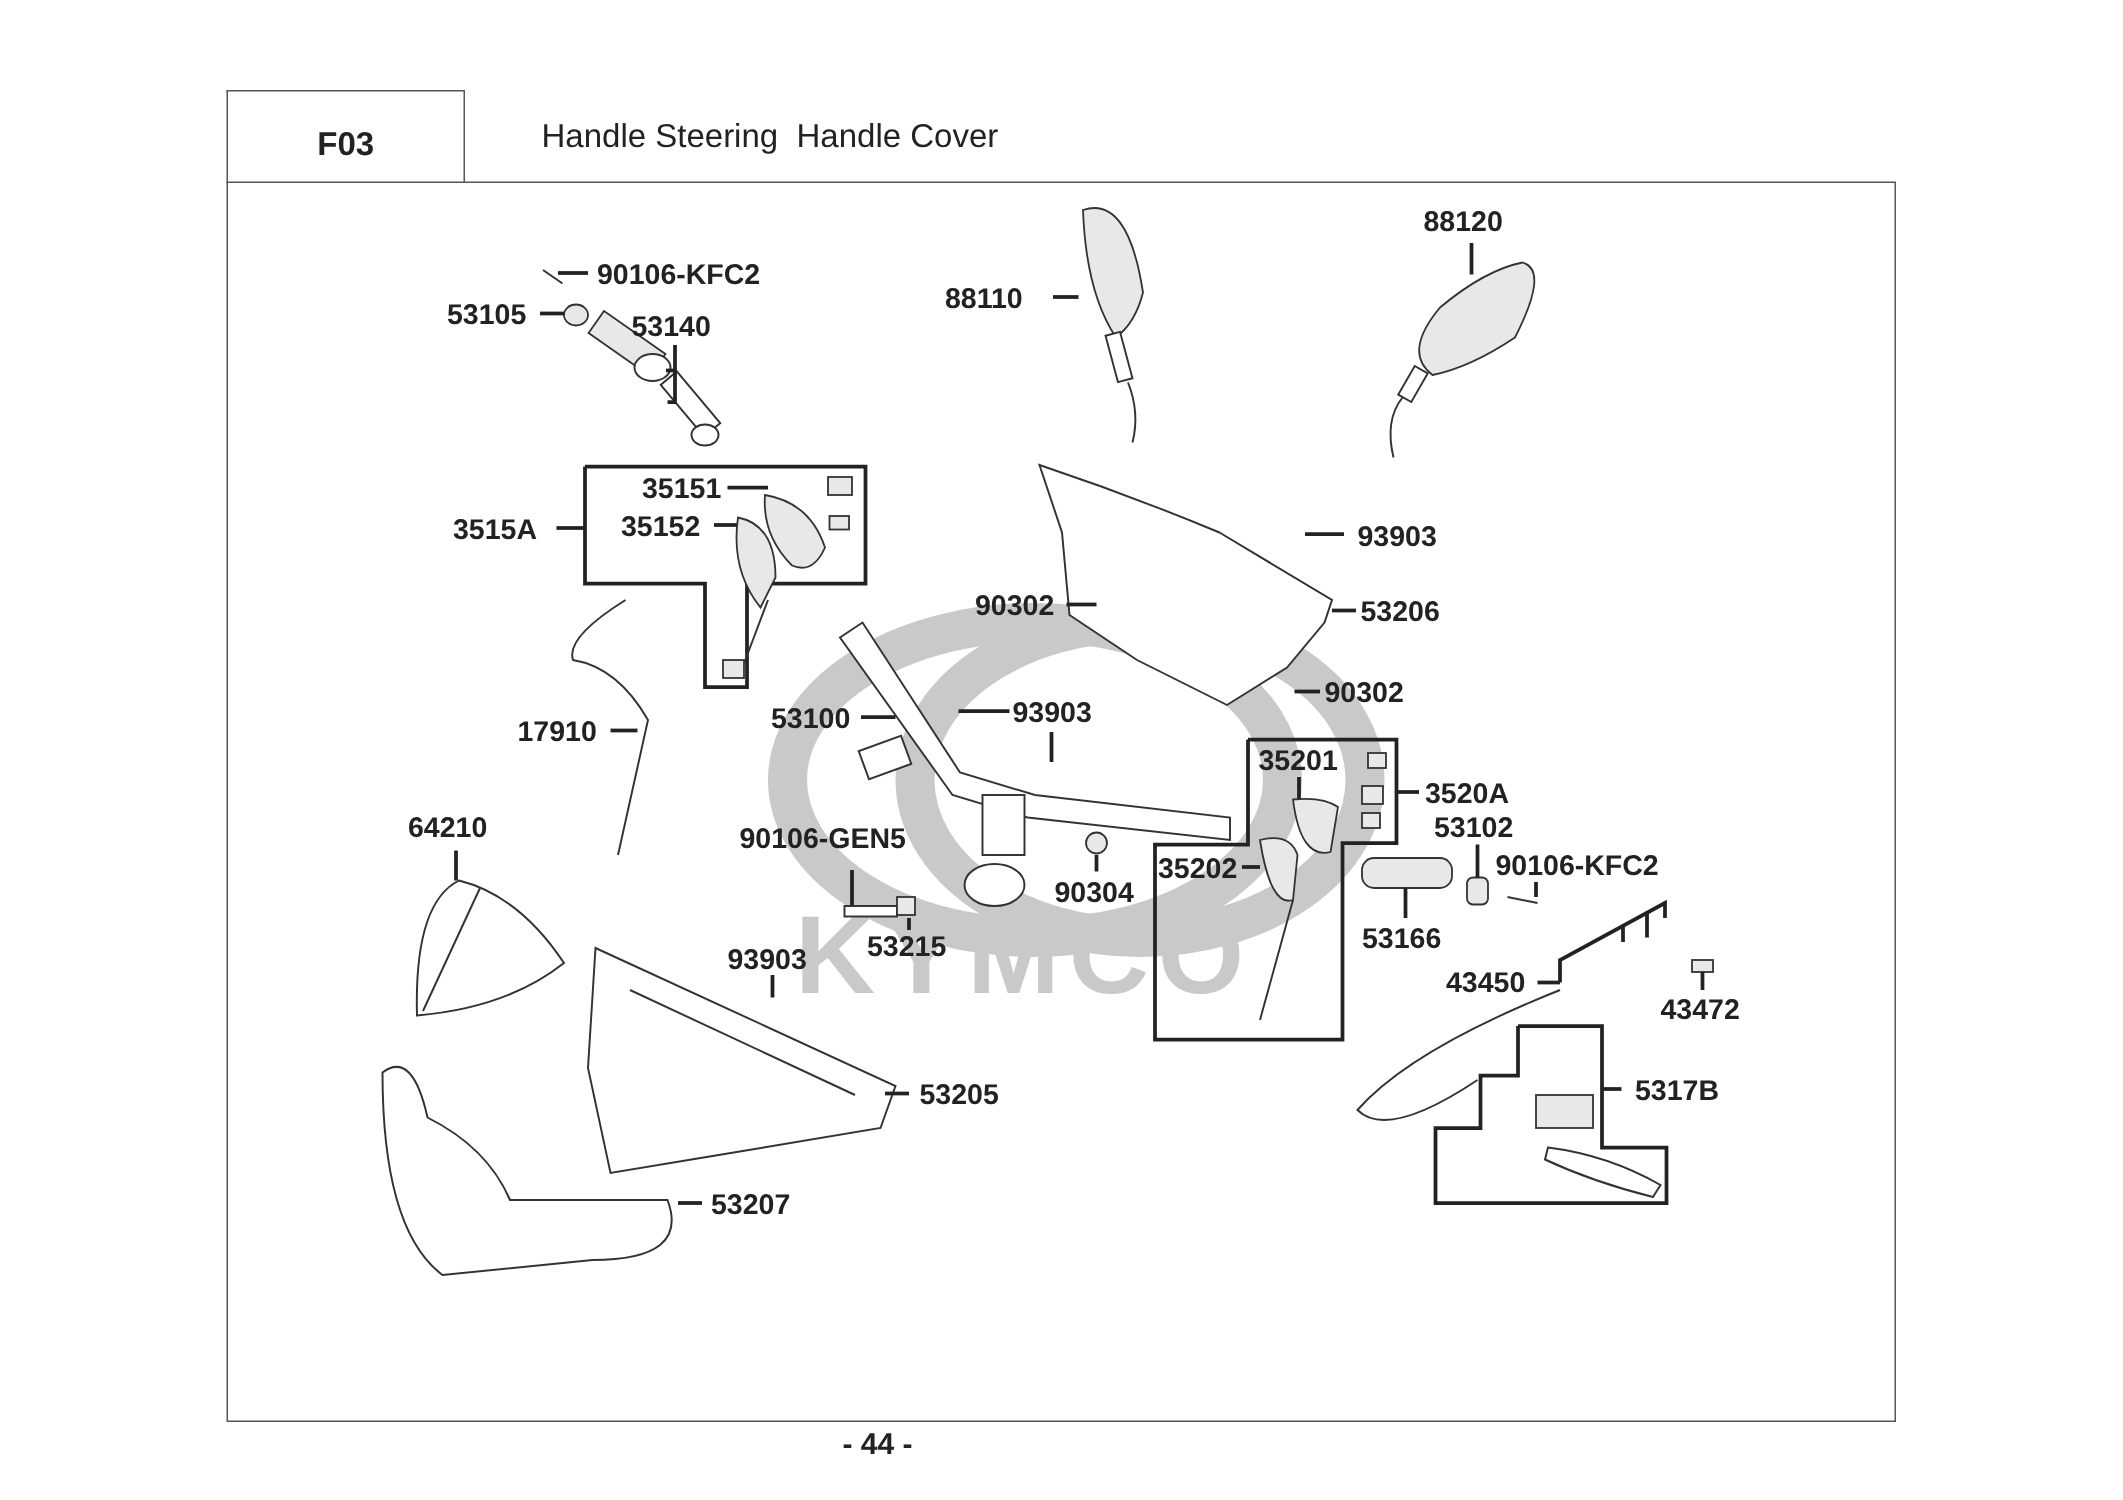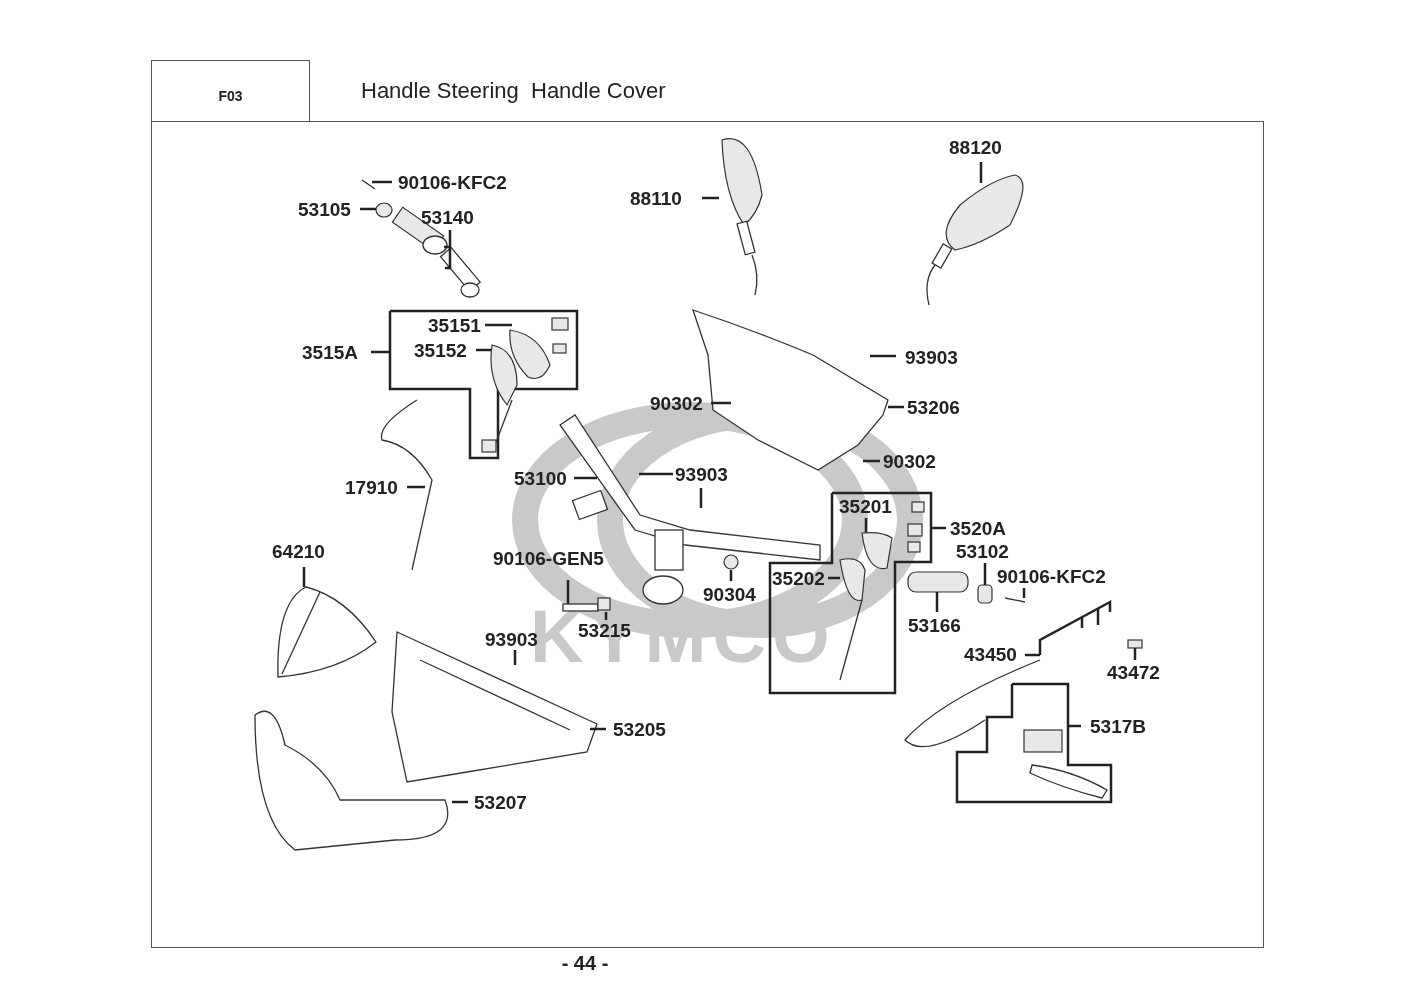--- a/index.html
+++ b/index.html
@@ -1,18 +1,18 @@
 <!DOCTYPE html>
 <html><head>
 <meta charset="utf-8">
 <style>
   html,body{margin:0;padding:0;background:#fff;}
   body{width:1415px;height:1000px;position:relative;overflow:hidden;font-family:"Liberation Sans",sans-serif;color:#222;}
   .hdr-box{position:absolute;left:151px;top:60px;width:159px;height:62px;border:1.5px solid #555;border-bottom:none;box-sizing:border-box;}
-  .hdr-code{position:absolute;left:151px;top:60px;width:159px;height:72px;display:flex;align-items:center;justify-content:center;font-weight:bold;font-size:14px;}
+  .hdr-code{position:absolute;left:151px;top:60px;width:159px;height:72px;display:flex;align-items:center;justify-content:center;font-weight:bold;font-size:22px;}
   .hdr-title{position:absolute;left:361px;top:78px;font-weight:normal;font-size:22px;white-space:pre;}
   .frame{position:absolute;left:151px;top:121px;width:1113px;height:827px;border:1.5px solid #555;box-sizing:border-box;}
   .page-num{position:absolute;left:0;width:1170px;top:952px;text-align:center;font-weight:bold;font-size:20px;}
   svg#diagram{position:absolute;left:0;top:0;}
   .lbl{font-family:"Liberation Sans",sans-serif;font-weight:bold;font-size:19px;fill:#222;}
   .lead{stroke:#222;stroke-width:2.5;fill:none;}
   .part{stroke:#333;stroke-width:1.3;fill:#fff;}
   .partg{stroke:#333;stroke-width:1.2;fill:#e8e8e8;}
   .box{stroke:#222;stroke-width:2.5;fill:none;}
   .wm{fill:none;stroke:#c9c9c9;stroke-width:26;}

